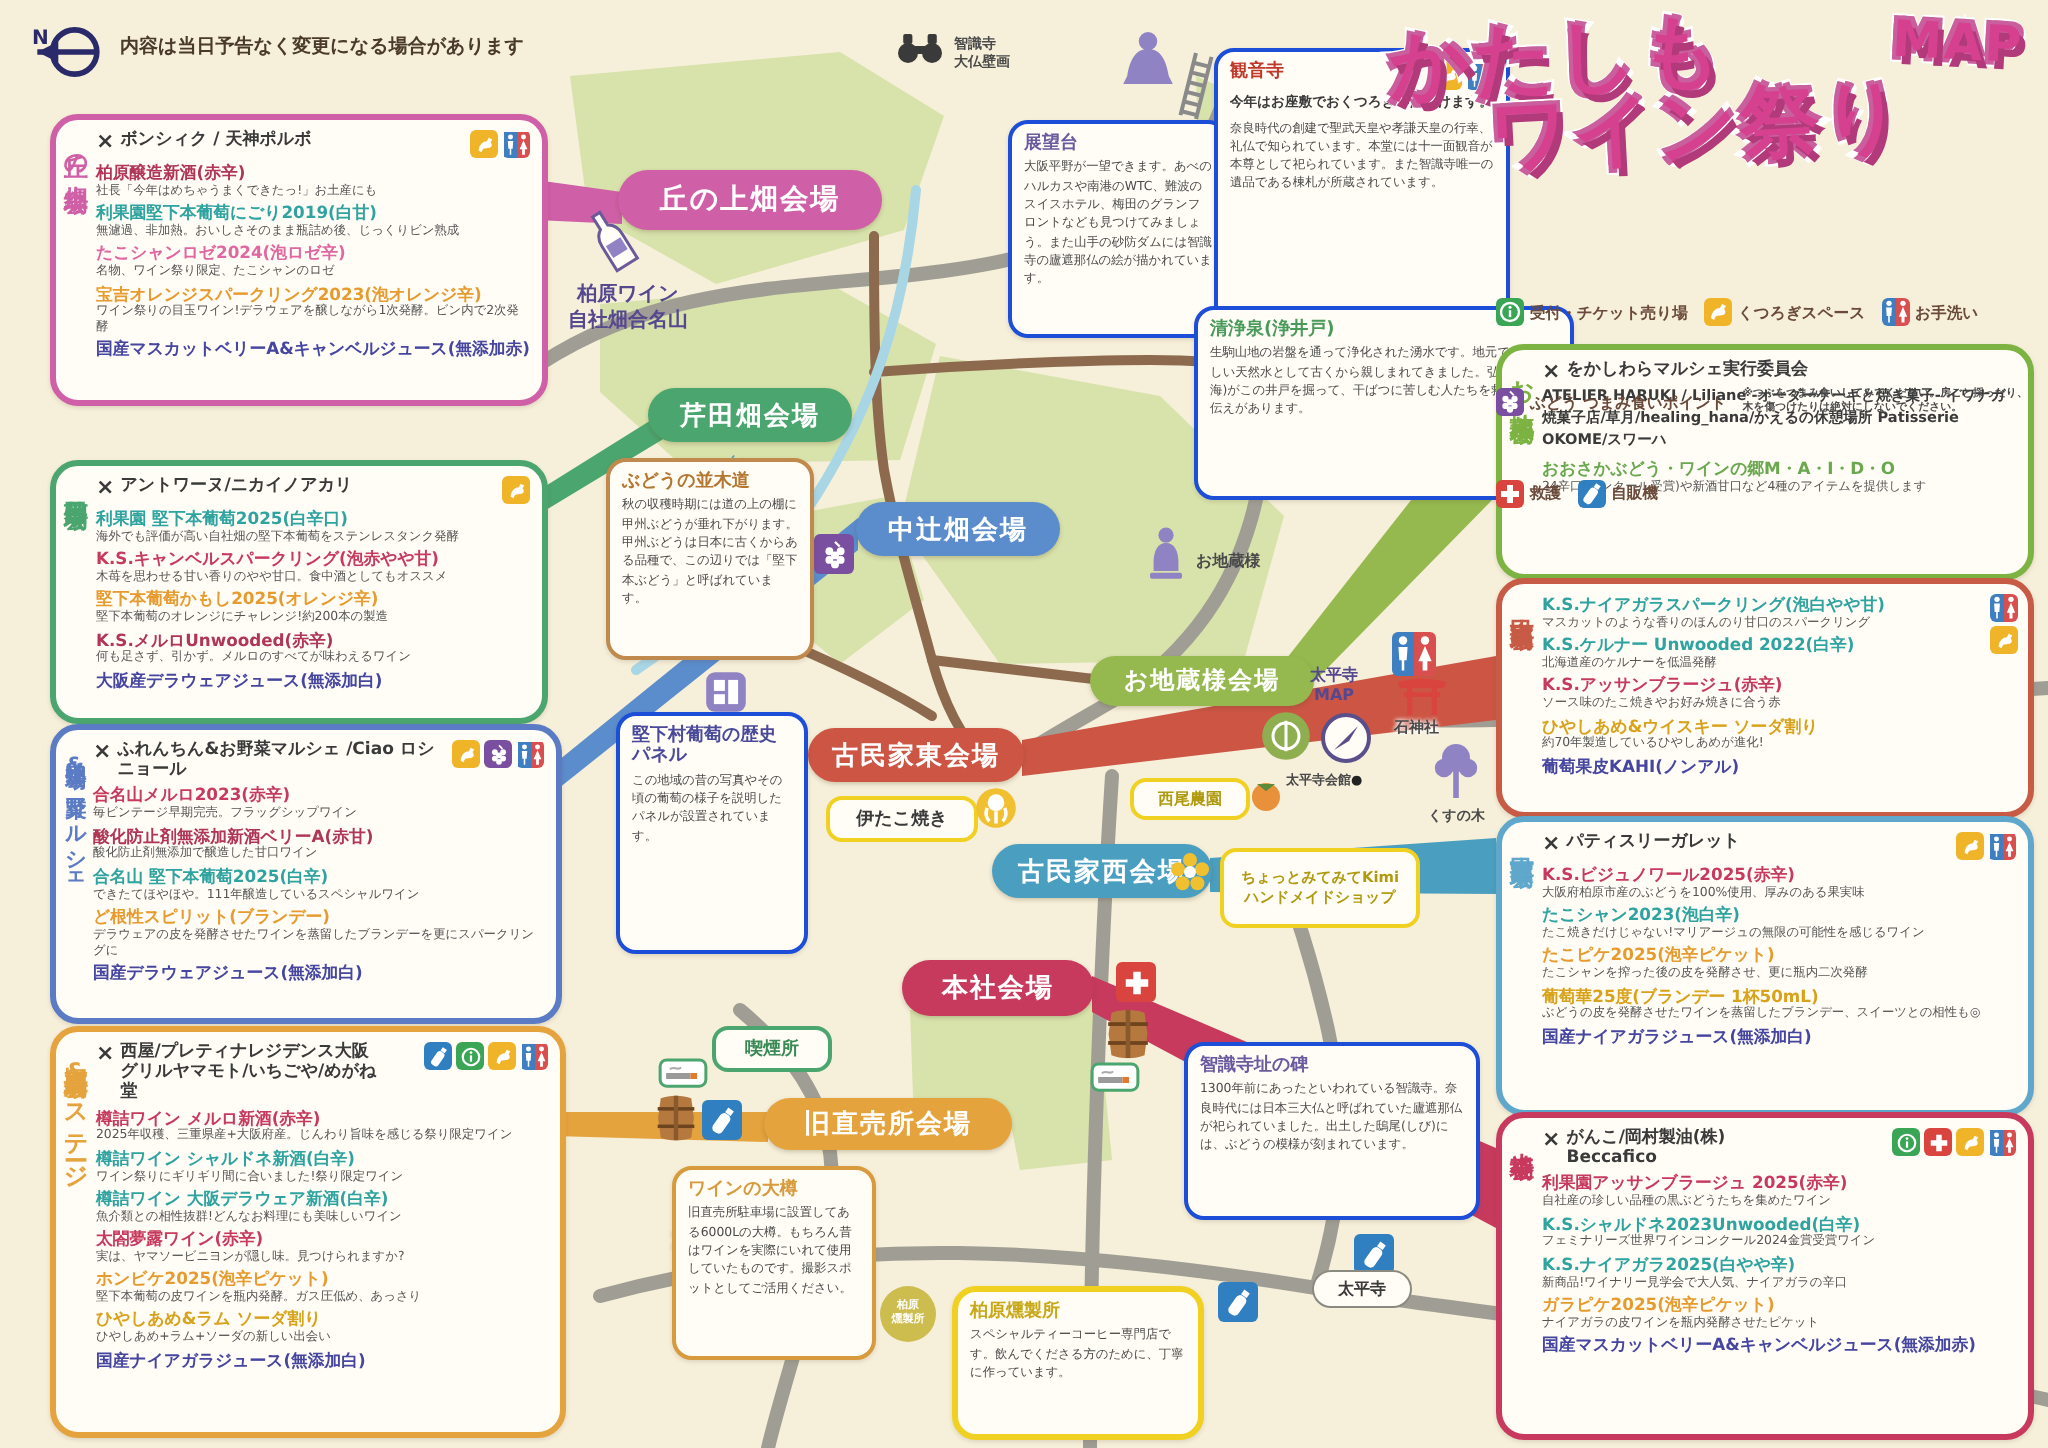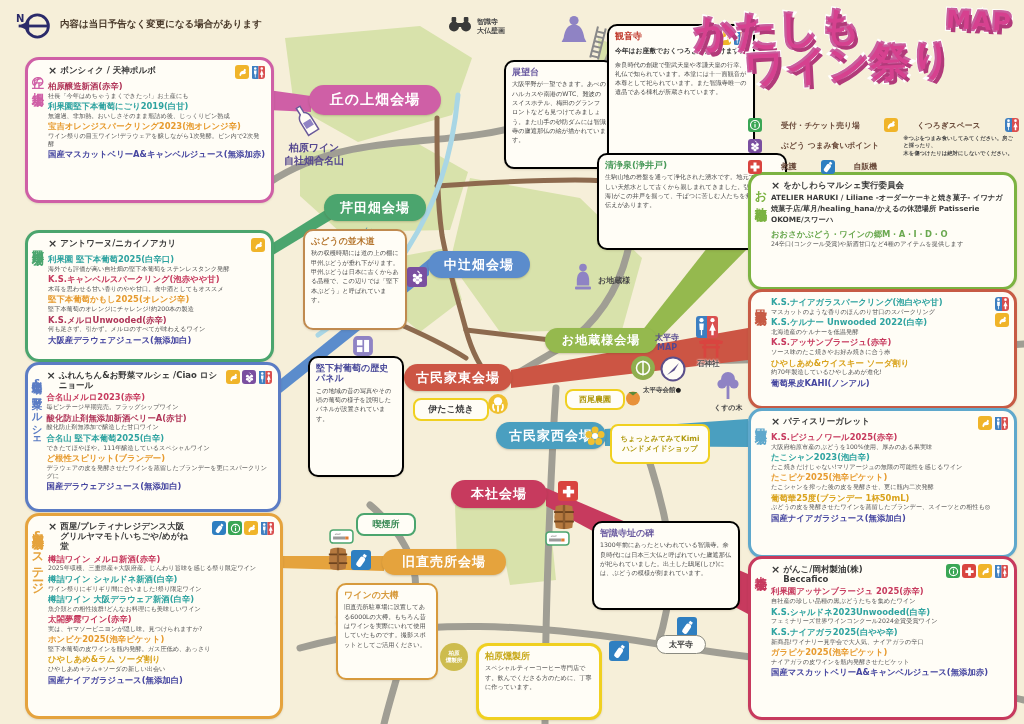--- a/index.html
+++ b/index.html
@@ -30,21 +30,21 @@
   justify-content:center;overflow:hidden;flex:0 0 auto;}
 .mic.yellow{background:#f0b429;} .mic.purple{background:#7a4fa0;}
 .mic.green{background:#3aa655;} .mic.red{background:#d9443f;}
 .mic.blue{background:#2f7fc1;} .mic.plain{background:transparent;}
 .mic svg{display:block;}
 
 
 .pill{position:absolute;color:#fff;font-weight:bold;border-radius:999px;display:flex;
   align-items:center;justify-content:center;z-index:2;letter-spacing:1px;
   box-shadow:0 1px 2px rgba(90,70,40,.25);}
-.ibox{position:absolute;background:#fffdf6;border:2px solid #000000;border-radius:10px;
+.ibox{position:absolute;background:#fffdf6;border:2px solid #1d4ed8;border-radius:10px;
   padding:5px 6px 4px;z-index:2;box-shadow:0 1px 2px rgba(90,70,40,.15);}
 .ibox .ititle{font-weight:bold;font-size:9px;margin-bottom:2px;line-height:1.15;}
 .ibox .isub{font-weight:bold;font-size:6.8px;line-height:1.4;margin-bottom:3px;color:#3a3a3a;}
 .ibox .ibody{font-size:6.2px;line-height:1.5;color:#4a4a4a;}
 .ibox.b-orange{border-color:#d79a3c;} .ibox.b-yellow{border-color:#f0d020;border-width:3px;border-radius:12px;}
 .t-red{color:#c0392b;} .t-purple{color:#6a5aa0;} .t-green{color:#4a9a5a;}
 .t-brown{color:#b5762f;} .t-navy{color:#4a4a9a;} .t-orange{color:#d79a3c;} .t-olive{color:#c8a818;}
 .maplabel{position:absolute;white-space:pre-line;font-weight:bold;font-size:7px;
   line-height:1.25;color:#4a4a4a;z-index:2;}
 .tagbox{position:absolute;background:#fffdf6;border:2px solid #f0d020;border-radius:8px;
@@ -60,21 +60,21 @@
 .notes{position:absolute;left:60px;top:16px;font-size:9.5px;font-weight:bold;color:#4a3a2a;
   line-height:1.7;z-index:4;}
 .logo{position:absolute;left:692px;top:6px;width:326px;height:108px;transform:rotate(-3deg);z-index:4;}
 .logo-line{font-weight:bold;color:#d6418f;-webkit-text-stroke:6px #fff;paint-order:stroke;
   text-shadow:3px 4px 0 #b23a7a,-2px 2px 0 #c95f9d,2px -2px 0 #c95f9d,-2px -2px 0 #c95f9d;
   line-height:.95;letter-spacing:1px;}
 .logo .l1{font-size:40px;margin-left:4px;}
 .logo .l2{font-size:40px;margin-left:52px;}
 .logo .map-tag{position:absolute;right:4px;top:10px;font-size:25px;transform:rotate(6deg);}
 .legend{position:absolute;left:748px;top:118px;width:268px;z-index:4;}
-.lrow{display:flex;align-items:center;gap:19px;margin-bottom:3px;}
+.lrow{display:flex;align-items:center;gap:3px;margin-bottom:3px;margin-top:31px;}
 .llabel{font-size:7.8px;font-weight:bold;color:#6a4a3a;margin-right:5px;white-space:nowrap;}
 .lnote{font-size:5.4px;color:#4a4a4a;line-height:1.35;font-weight:bold;}
 </style>
 </head>
 <body>
 
 <div class="stage">
 
 <svg id="icon-defs" aria-hidden="true">
 <defs>
@@ -490,20 +490,24 @@
     </div>
     <div class="item">
           <div class="item-name" style="color: rgb(176, 53, 88);">柏原醸造新酒(赤辛)</div>
           <div class="item-desc">社長「今年はめちゃうまくできたっ!」お土産にも</div>
         </div>
     <div class="item">
           <div class="item-name" style="color: rgb(47, 163, 160);">利果園堅下本葡萄にごり2019(白甘)</div>
           <div class="item-desc">無濾過、非加熱。おいしさそのまま瓶詰め後、じっくりビン熟成</div>
         </div>
     <div class="item">
+          <div class="item-name" style="color: rgb(224, 103, 159);">たこシャンロゼ2024(泡ロゼ辛)</div>
+          <div class="item-desc">名物、ワイン祭り限定、たこシャンのロゼ</div>
+        </div>
+    <div class="item">
           <div class="item-name" style="color: rgb(231, 155, 47);">宝吉オレンジスパークリング2023(泡オレンジ辛)</div>
           <div class="item-desc">ワイン祭りの目玉ワイン!デラウェアを醸しながら1次発酵。ビン内で2次発酵</div>
         </div>
     <div class="item">
           <div class="item-name" style="color: rgb(70, 70, 160);">国産マスカットベリーA&amp;キャンベルジュース(無添加赤)</div>
         </div>
   </div>
 </div>
 
 <div class="venue-box" style="left: 25px; top: 230px; width: 243px; height: 126px; border-color: rgb(75, 165, 110);">

